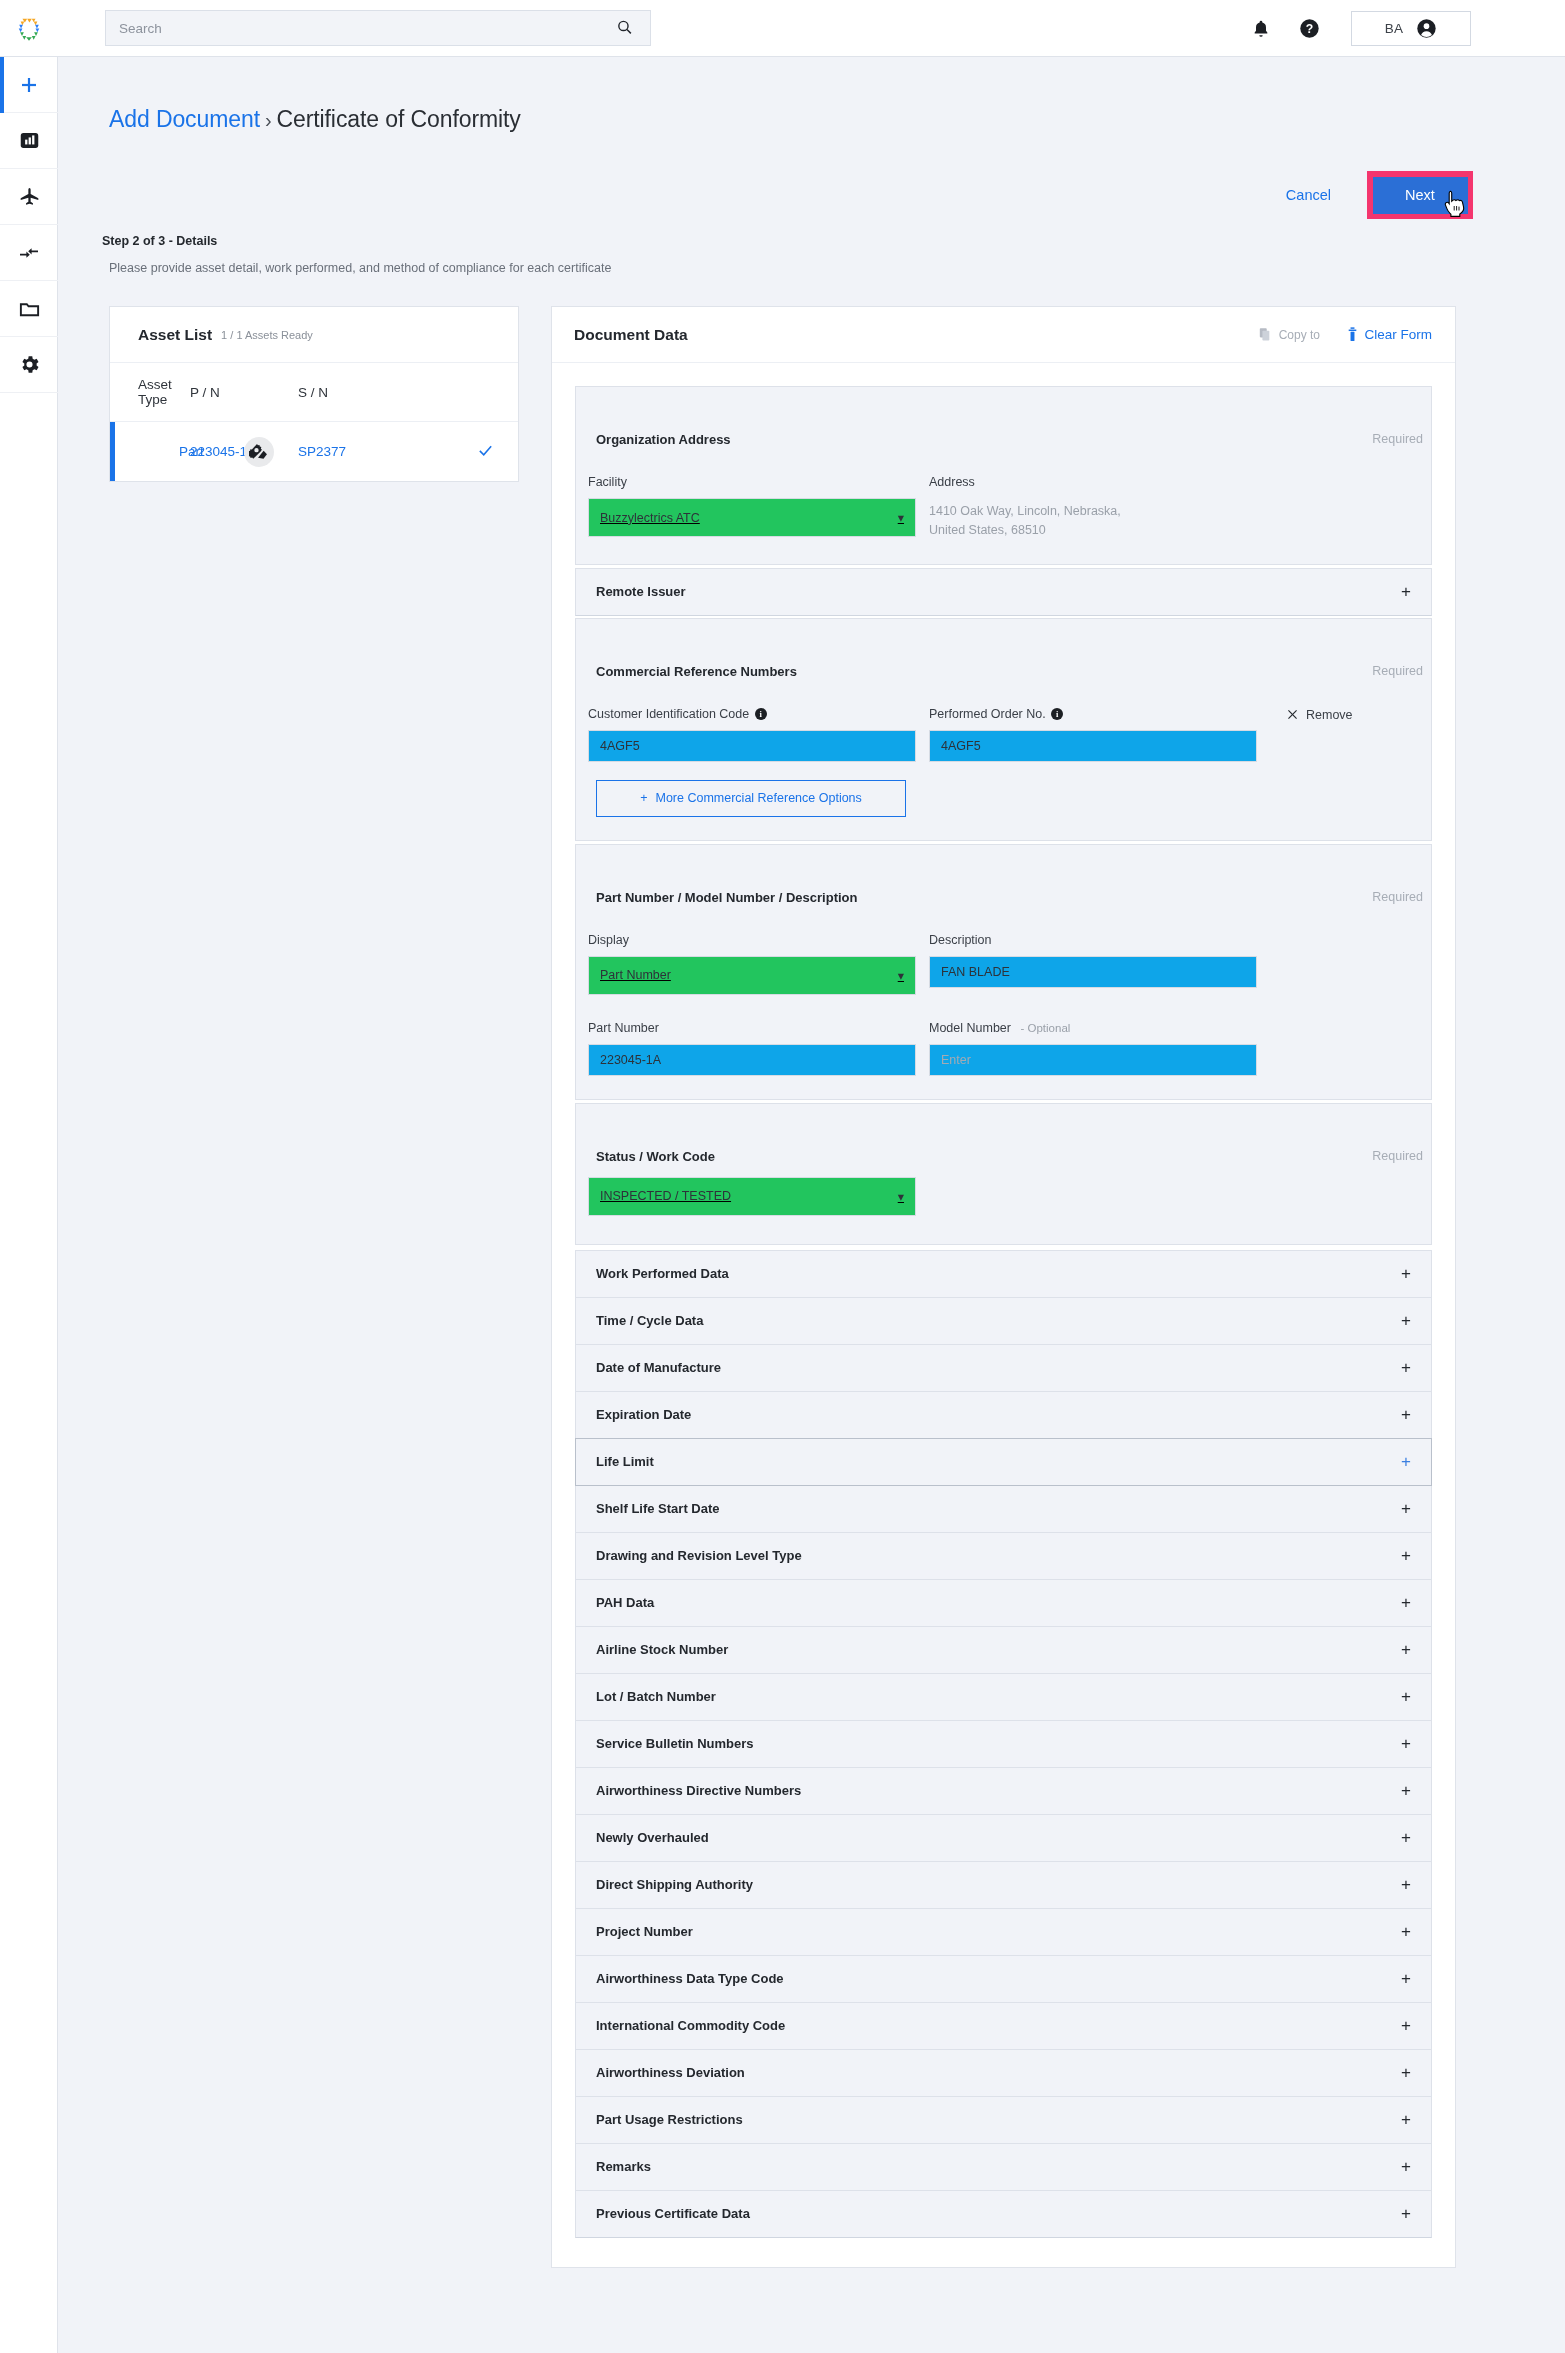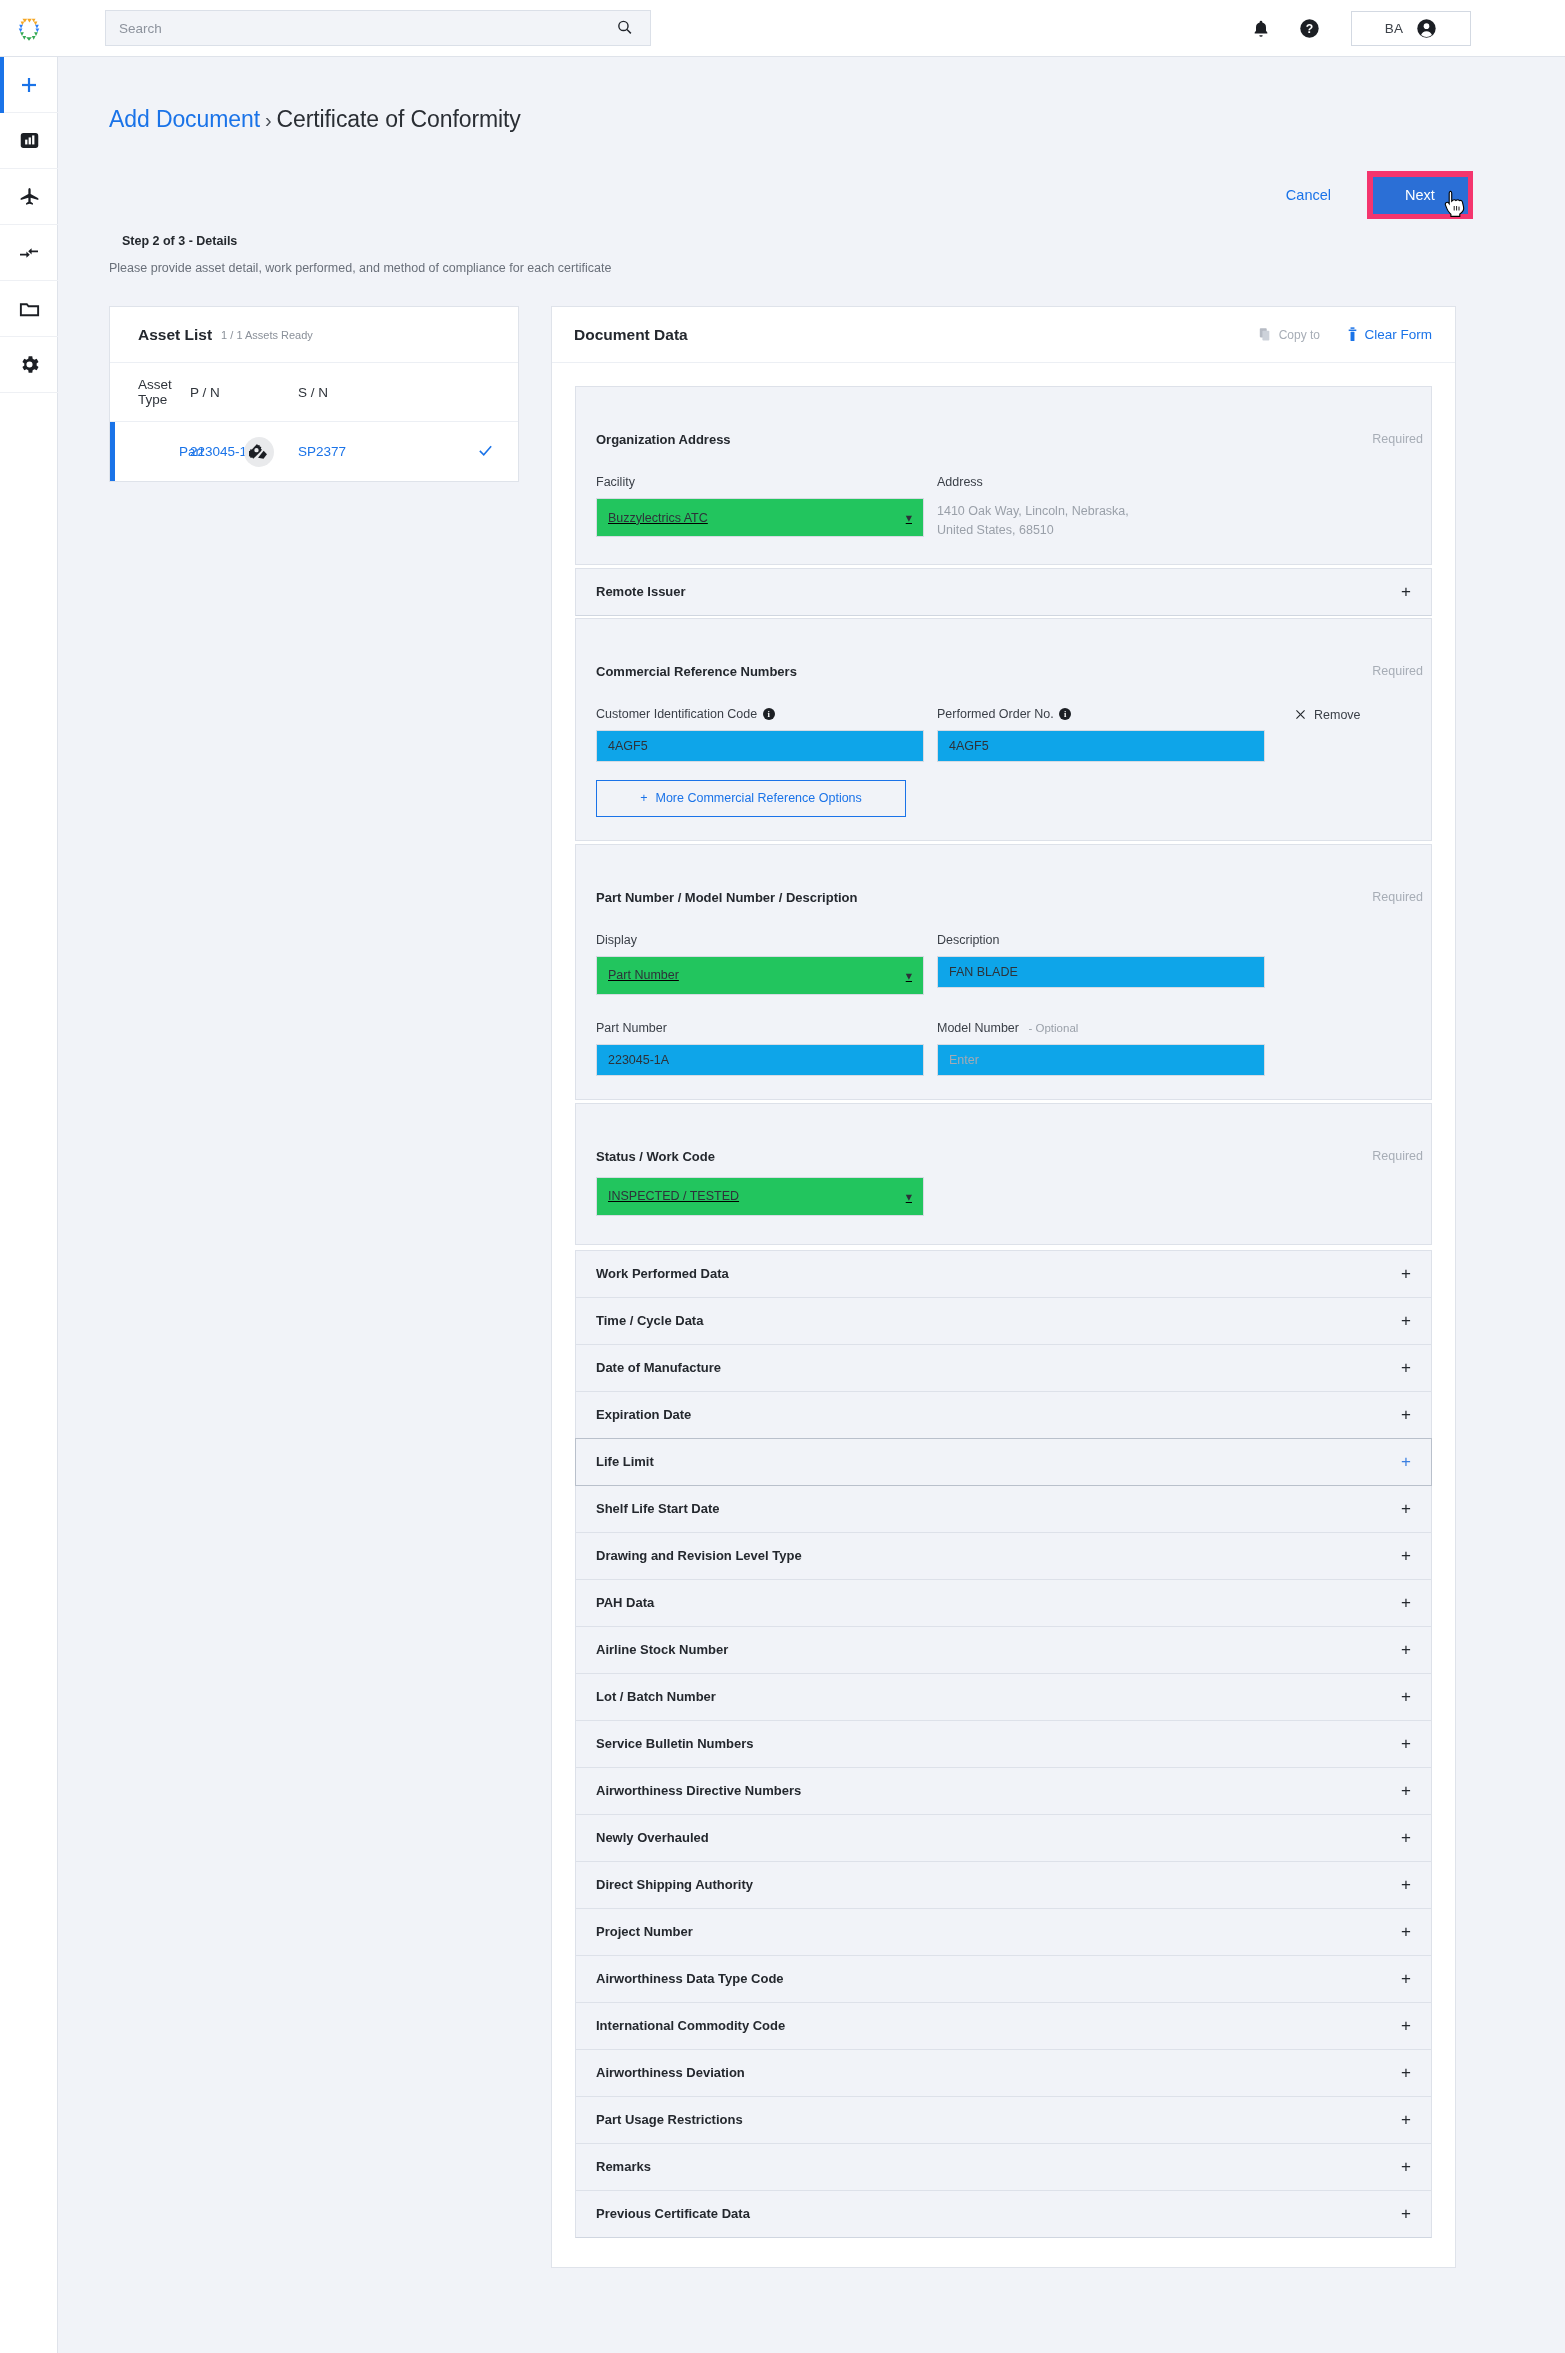--- a/index.html
+++ b/index.html
@@ -63,21 +63,21 @@
   
   .content { position: absolute; left: 59px; top: 58px; width: 1507px; height: 2296px; background: #f1f3f8; }
 
   .breadcrumb {
     position: absolute; left: 50px; top: 48px;
     font-size: 23px; font-weight: 400; color: #2a2e34; letter-spacing: -0.1px;
   }
   .breadcrumb .bc-link { color: #1a73e8; }
   .breadcrumb .bc-sep { color: #4a4f57; margin: 0 5px; font-size: 20px; }
 
-  .step-title { position: absolute; left: 63px; top: 176px; font-size: 12.5px; font-weight: bold; color: #24282e; }
+  .step-title { position: absolute; left: 43px; top: 176px; font-size: 12.5px; font-weight: bold; color: #24282e; }
   .step-sub { position: absolute; left: 50px; top: 203px; font-size: 12.5px; color: #6a707a; }
 
   .hdr-actions { position: absolute; right: 93px; top: 113px; display: flex; align-items: center; gap: 0; }
   .cancel-btn {
     font-size: 14.5px; color: #1a73e8; cursor: pointer; background: none; border: none;
     font-family: "Liberation Sans", sans-serif; padding: 0 15px;
   }
   .next-wrap {
     margin-left: 21px; padding: 5.5px; background: #f4356e; display: inline-block; text-decoration: underline;
   }
@@ -128,21 +128,21 @@
 
   .doc-body { padding: 23px 23px 0 23px; }
 
   .sec {
     background: #f1f3f8; border: 1px solid #dde1e9; margin-bottom: 3px; position: relative;
   }
   .sec-title-row { display: flex; align-items: flex-start; padding: 17px 8px 0 20px; margin-top: 28px; }
   .sec-title { font-size: 13px; font-weight: bold; color: #24282e; }
   .sec-req { margin-left: auto; font-size: 12.5px; color: #a7adb6; }
 
-  .fieldgrid { display: flex; padding: 0 20px 23px 20px; }
+  .fieldgrid { display: flex; padding: 0 20px 23px 12px; }
   .fieldgrid.t1 { padding-top: 28px; }
   .fieldgrid.t2 { padding-top: 20px; }
   .col { width: 341px; }
   .col + .col { margin-left: 0; }
   .flabel { font-size: 12.5px; color: #3a3f47; margin-bottom: 9px; display:flex; align-items:center; gap:5.5px;}
   .flabel .opt { color: #9aa0a9; font-size: 11.5px; margin-left: 4px;}
   .fval-static { font-size: 12.5px; color: #9aa0a9; line-height: 1.55; }
 
   .select-box {
     width: 328px; height: 39px; background: #22c55e; border: 1px solid #d6dbe3;

